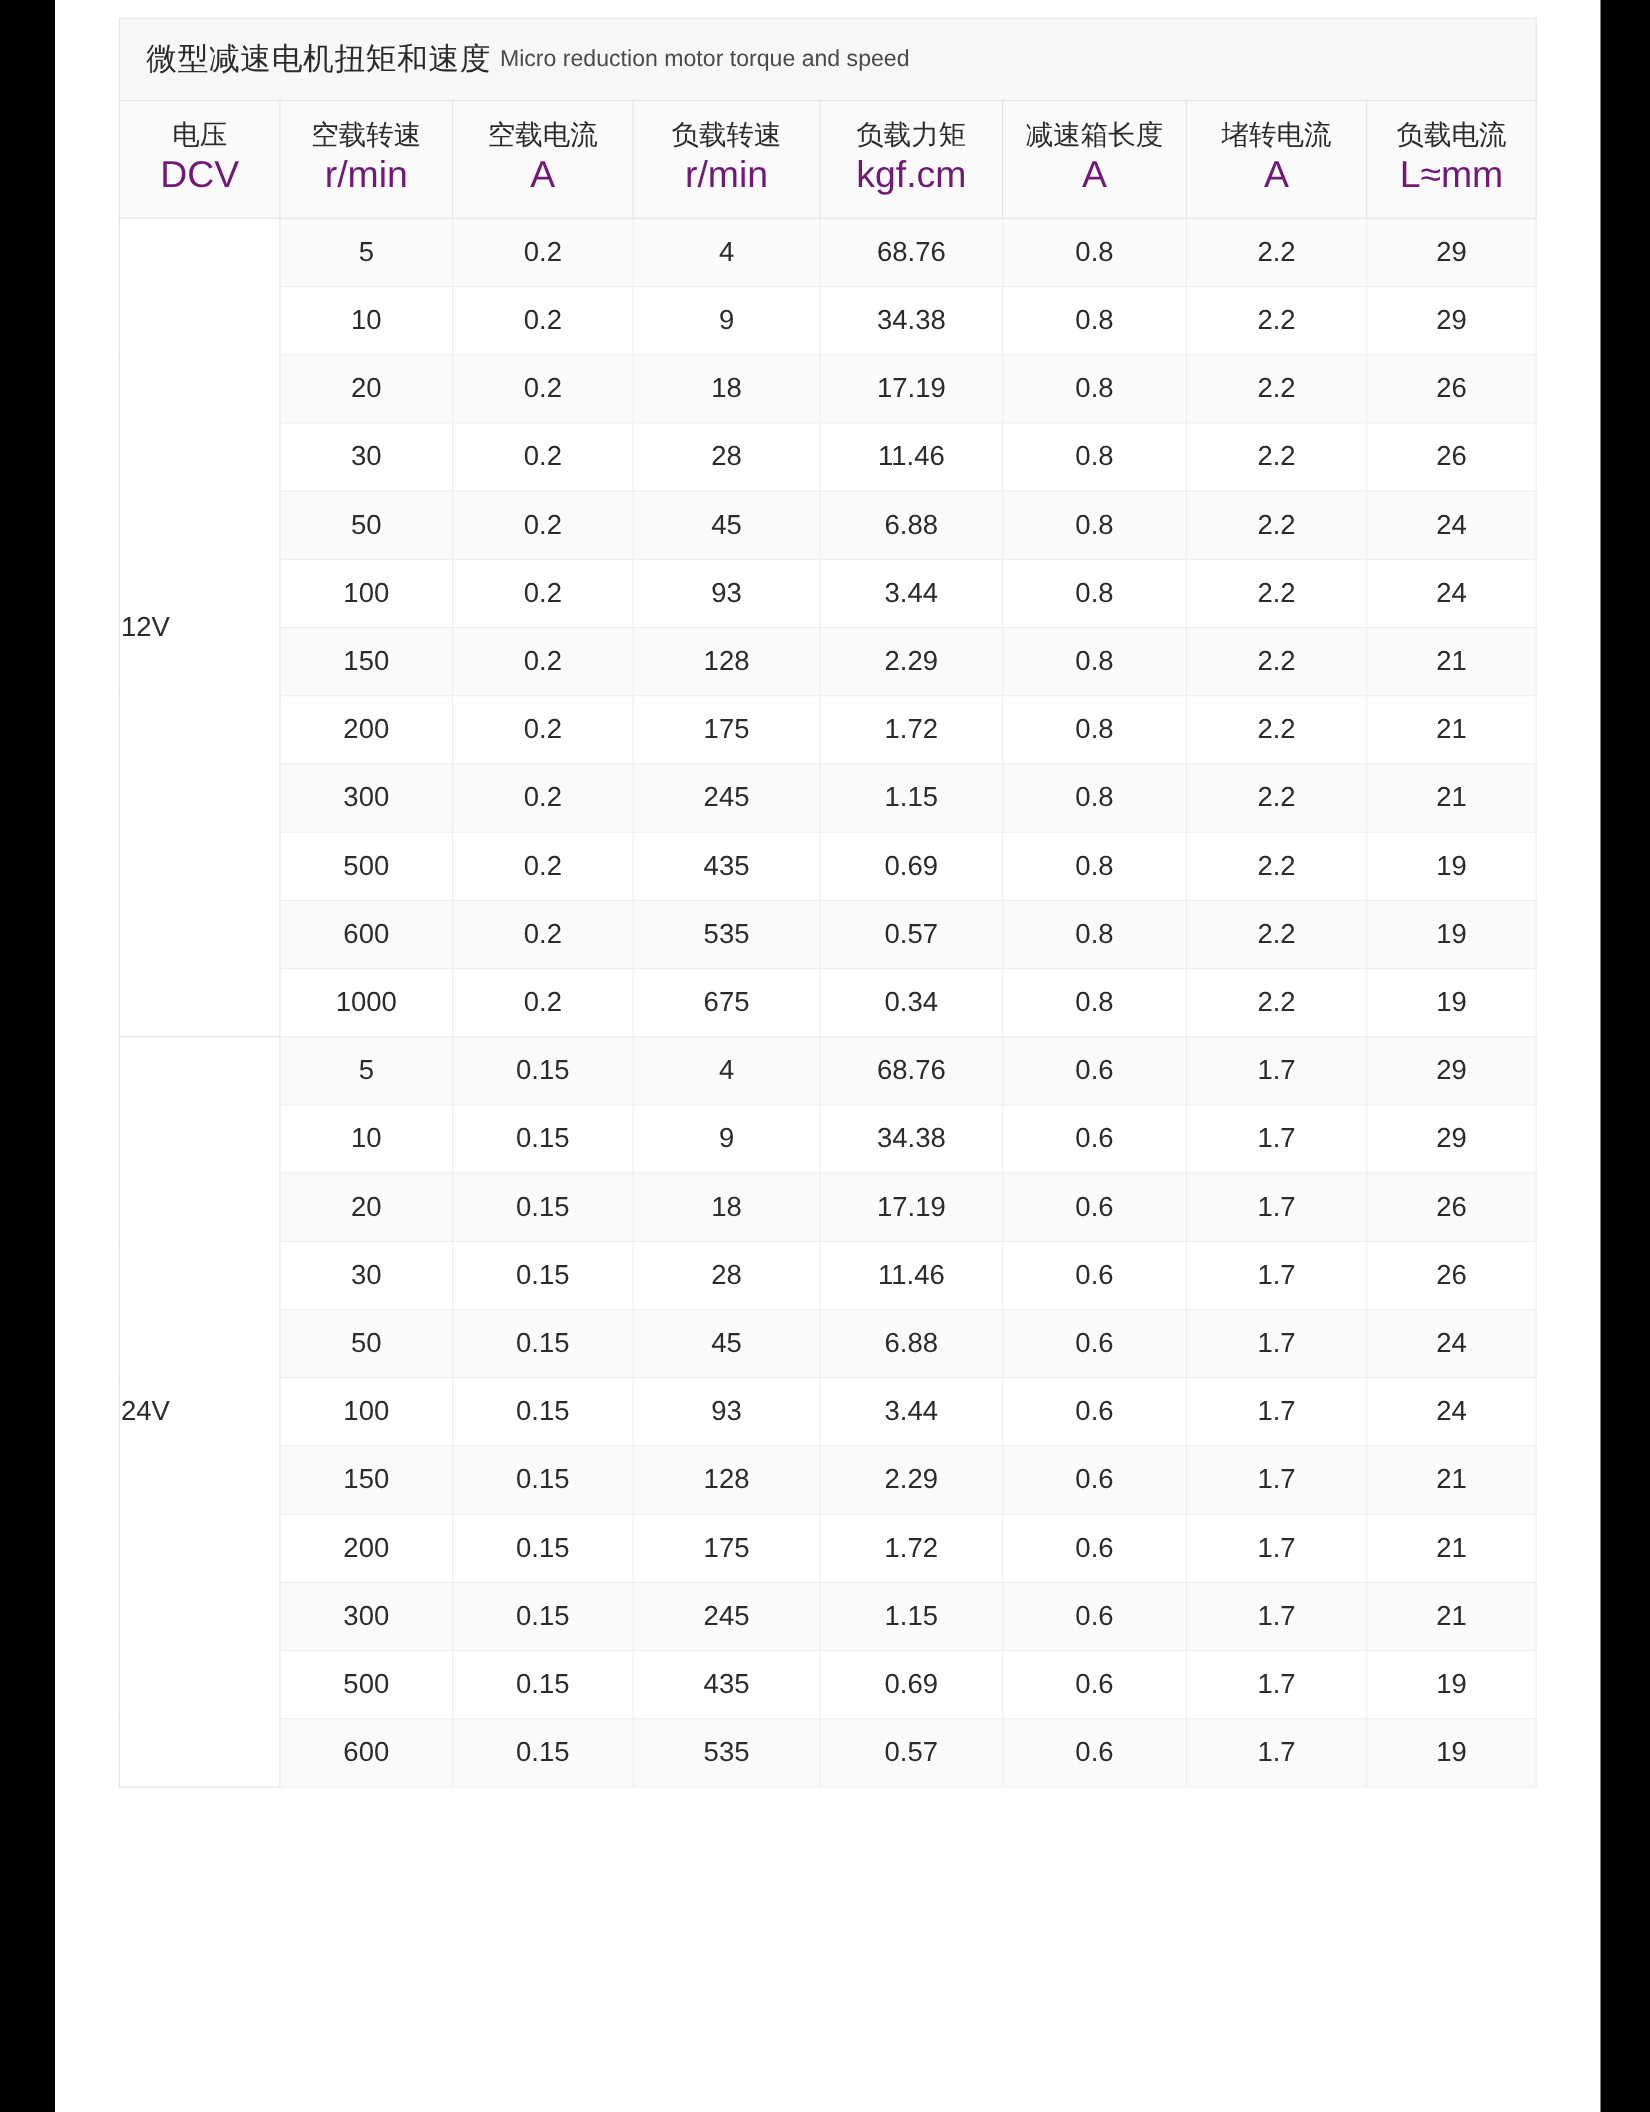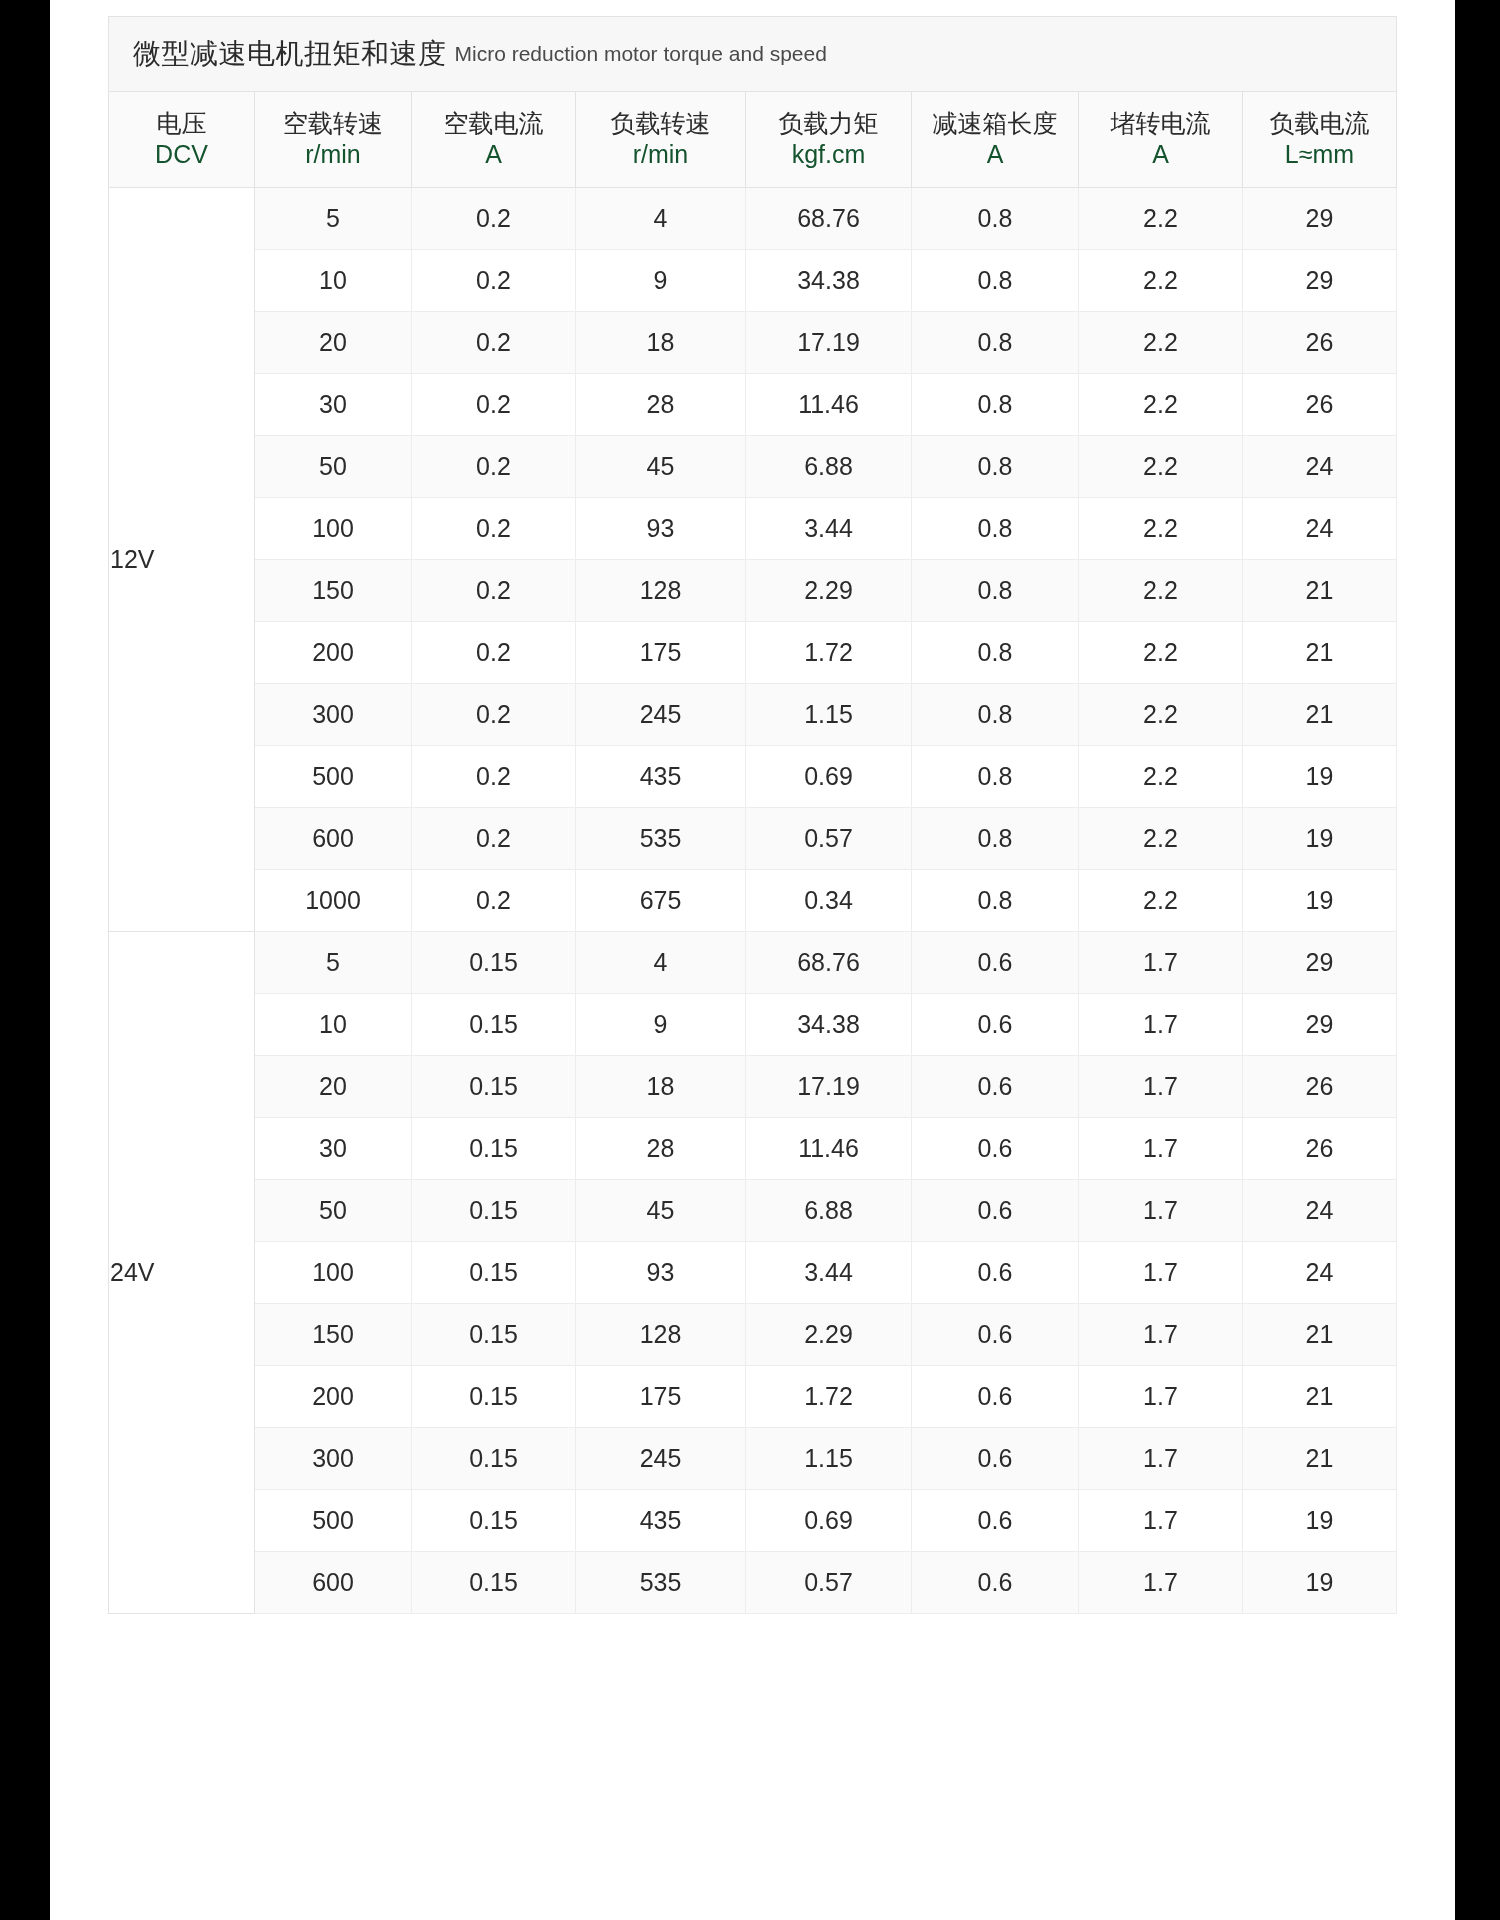--- a/index.html
+++ b/index.html
@@ -84,22 +84,22 @@
   .hdr-cn {
     display: block;
     font-size: 25px;
     color: #2b2b2b;
     line-height: 1.22;
     white-space: nowrap;
     text-align: center;
   }
   .hdr-unit {
     display: block;
-    font-size: 25px;
-    color: #14532d;
+    font-size: 34px;
+    color: #701a75;
     line-height: 1.22;
     white-space: nowrap;
   }
 
   td.volt-cell {
     background: #ffffff;
     border: 1px solid #e3e3e3;
     text-align: left;
     vertical-align: middle;
     font-size: 25px;

